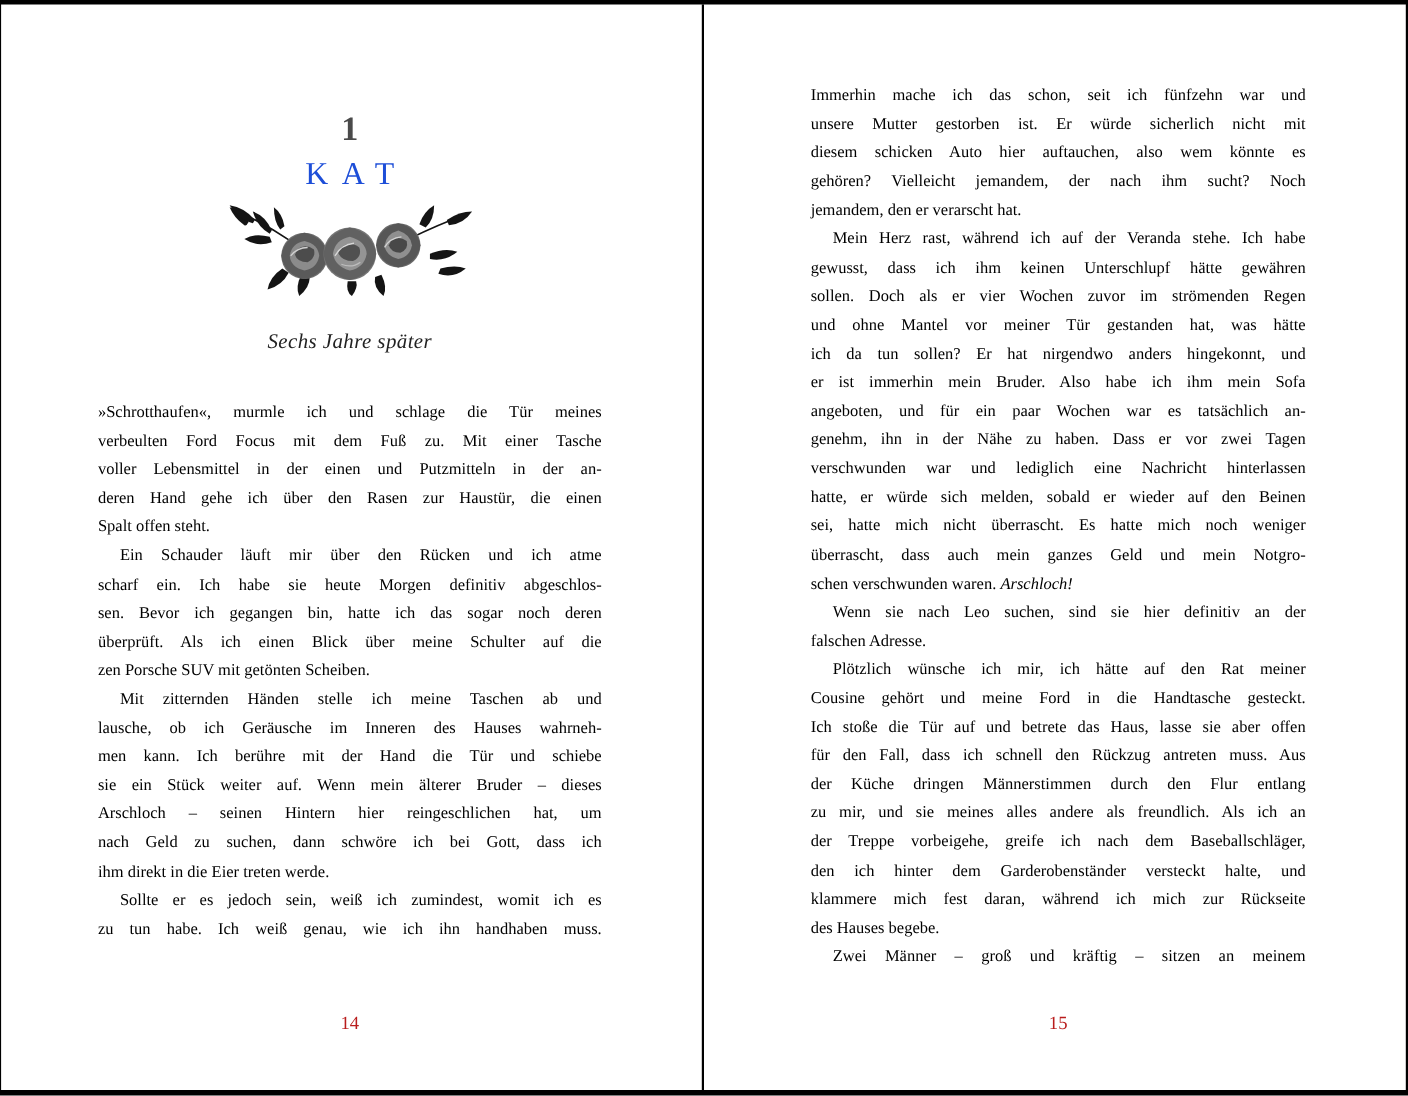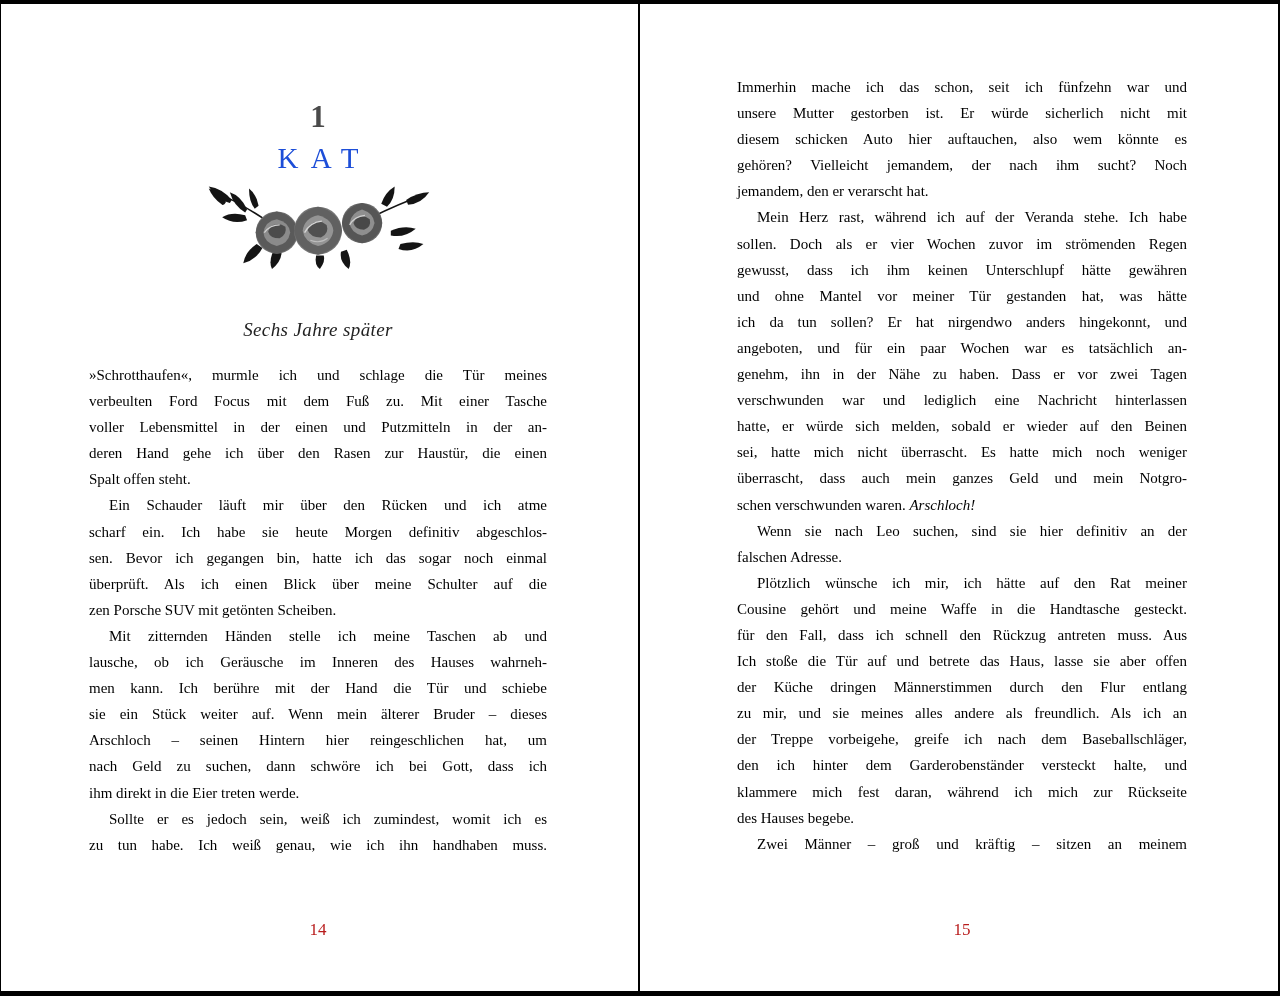--- a/index.html
+++ b/index.html
@@ -17,21 +17,21 @@
 
   .page{position:absolute;top:0;height:987px;}
   .page.left{left:0;width:637px;}
   .page.right{left:639px;width:639px;}
 
   
   .chapter-head{position:absolute;left:88px;top:96px;width:458px;text-align:center;}
   .chapter-number{font-size:31px;font-weight:600;color:#4a4a4a;line-height:34px;}
   .chapter-title{font-size:29px;color:#1d4ed8;letter-spacing:.42em;text-indent:.42em;line-height:34px;margin-top:7px;}
   .ornament-wrap{margin-top:2px;height:92px;}
-  .section-subtitle{position:absolute;left:88px;top:315px;width:458px;text-align:center;
+  .section-subtitle{position:absolute;left:88px;top:296px;width:458px;text-align:center;
     font-style:italic;font-size:19px;color:#222;letter-spacing:.02em;}
 
   
   .body-col{position:absolute;font-size:15px;line-height:26.1px;color:#000000;}
   .body-col.left-col{left:88px;top:358px;width:458px;font-family:Liberation Serif, serif;}
   .body-col.right-col{left:97px;top:70px;width:450px;}
 
   .line{text-align:justify;text-align-last:justify;}
   .line.end{text-align-last:left;}
   .para.indent .line:first-child{text-indent:20px;}
@@ -109,21 +109,21 @@
         <div class="para">
           <div class="line">»Schrotthaufen«, murmle ich und schlage die Tür meines</div>
           <div class="line">verbeulten Ford Focus mit dem Fuß zu. Mit einer Tasche</div>
           <div class="line">voller Lebensmittel in der einen und Putzmitteln in der an-</div>
           <div class="line">deren Hand gehe ich über den Rasen zur Haustür, die einen</div>
           <div class="line end">Spalt offen steht.</div>
         </div>
         <div class="para indent">
           <div class="line">Ein Schauder läuft mir über den Rücken und ich atme</div>
           <div class="line">scharf ein. Ich habe sie heute Morgen definitiv abgeschlos-</div>
-          <div class="line">sen. Bevor ich gegangen bin, hatte ich das sogar noch einmal</div>
+          <div class="line">sen. Bevor ich gegangen bin, hatte ich das sogar noch deren</div>
           <div class="line">überprüft. Als ich einen Blick über meine Schulter auf die</div>
           <div class="line end">zen Porsche SUV mit getönten Scheiben.</div>
         </div>
         <div class="para indent">
           <div class="line">Mit zitternden Händen stelle ich meine Taschen ab und</div>
           <div class="line">lausche, ob ich Geräusche im Inneren des Hauses wahrneh-</div>
           <div class="line">men kann. Ich berühre mit der Hand die Tür und schiebe</div>
           <div class="line">sie ein Stück weiter auf. Wenn mein älterer Bruder – dieses</div>
           <div class="line">Arschloch – seinen Hintern hier reingeschlichen hat, um</div>
           <div class="line">nach Geld zu suchen, dann schwöre ich bei Gott, dass ich</div>
@@ -144,41 +144,42 @@
     <div class="body-col right-col">
         <div class="para">
           <div class="line">Immerhin mache ich das schon, seit ich fünfzehn war und</div>
           <div class="line">unsere Mutter gestorben ist. Er würde sicherlich nicht mit</div>
           <div class="line">diesem schicken Auto hier auftauchen, also wem könnte es</div>
           <div class="line">gehören? Vielleicht jemandem, der nach ihm sucht? Noch</div>
           <div class="line end">jemandem, den er verarscht hat.</div>
         </div>
         <div class="para indent">
           <div class="line">Mein Herz rast, während ich auf der Veranda stehe. Ich habe</div>
+          <div class="line">gewusst, dass ich ihm keinen Unterschlupf hätte gewähren</div>
           <div class="line">sollen. Doch als er vier Wochen zuvor im strömenden Regen</div>
-          <div class="line">gewusst, dass ich ihm keinen Unterschlupf hätte gewähren</div>
           <div class="line">und ohne Mantel vor meiner Tür gestanden hat, was hätte</div>
           <div class="line">ich da tun sollen? Er hat nirgendwo anders hingekonnt, und</div>
+          <div class="line">er ist immerhin mein Bruder. Also habe ich ihm mein Sofa</div>
           <div class="line">angeboten, und für ein paar Wochen war es tatsächlich an-</div>
           <div class="line">genehm, ihn in der Nähe zu haben. Dass er vor zwei Tagen</div>
           <div class="line">verschwunden war und lediglich eine Nachricht hinterlassen</div>
           <div class="line">hatte, er würde sich melden, sobald er wieder auf den Beinen</div>
           <div class="line">sei, hatte mich nicht überrascht. Es hatte mich noch weniger</div>
           <div class="line">überrascht, dass auch mein ganzes Geld und mein Notgro-</div>
           <div class="line end">schen verschwunden waren. <em>Arschloch!</em></div>
         </div>
         <div class="para indent">
           <div class="line">Wenn sie nach Leo suchen, sind sie hier definitiv an der</div>
           <div class="line end">falschen Adresse.</div>
         </div>
         <div class="para indent">
           <div class="line">Plötzlich wünsche ich mir, ich hätte auf den Rat meiner</div>
-          <div class="line">Cousine gehört und meine Waffe in die Handtasche gesteckt.</div>
+          <div class="line">Cousine gehört und meine Ford in die Handtasche gesteckt.</div>
+          <div class="line">Ich stoße die Tür auf und betrete das Haus, lasse sie aber offen</div>
           <div class="line">für den Fall, dass ich schnell den Rückzug antreten muss. Aus</div>
-          <div class="line">Ich stoße die Tür auf und betrete das Haus, lasse sie aber offen</div>
           <div class="line">der Küche dringen Männerstimmen durch den Flur entlang</div>
           <div class="line">zu mir, und sie meines alles andere als freundlich. Als ich an</div>
           <div class="line">der Treppe vorbeigehe, greife ich nach dem Baseballschläger,</div>
           <div class="line">den ich hinter dem Garderobenständer versteckt halte, und</div>
           <div class="line">klammere mich fest daran, während ich mich zur Rückseite</div>
           <div class="line end">des Hauses begebe.</div>
         </div>
         <div class="para indent">
           <div class="line">Zwei Männer – groß und kräftig – sitzen an meinem</div>
         </div>

